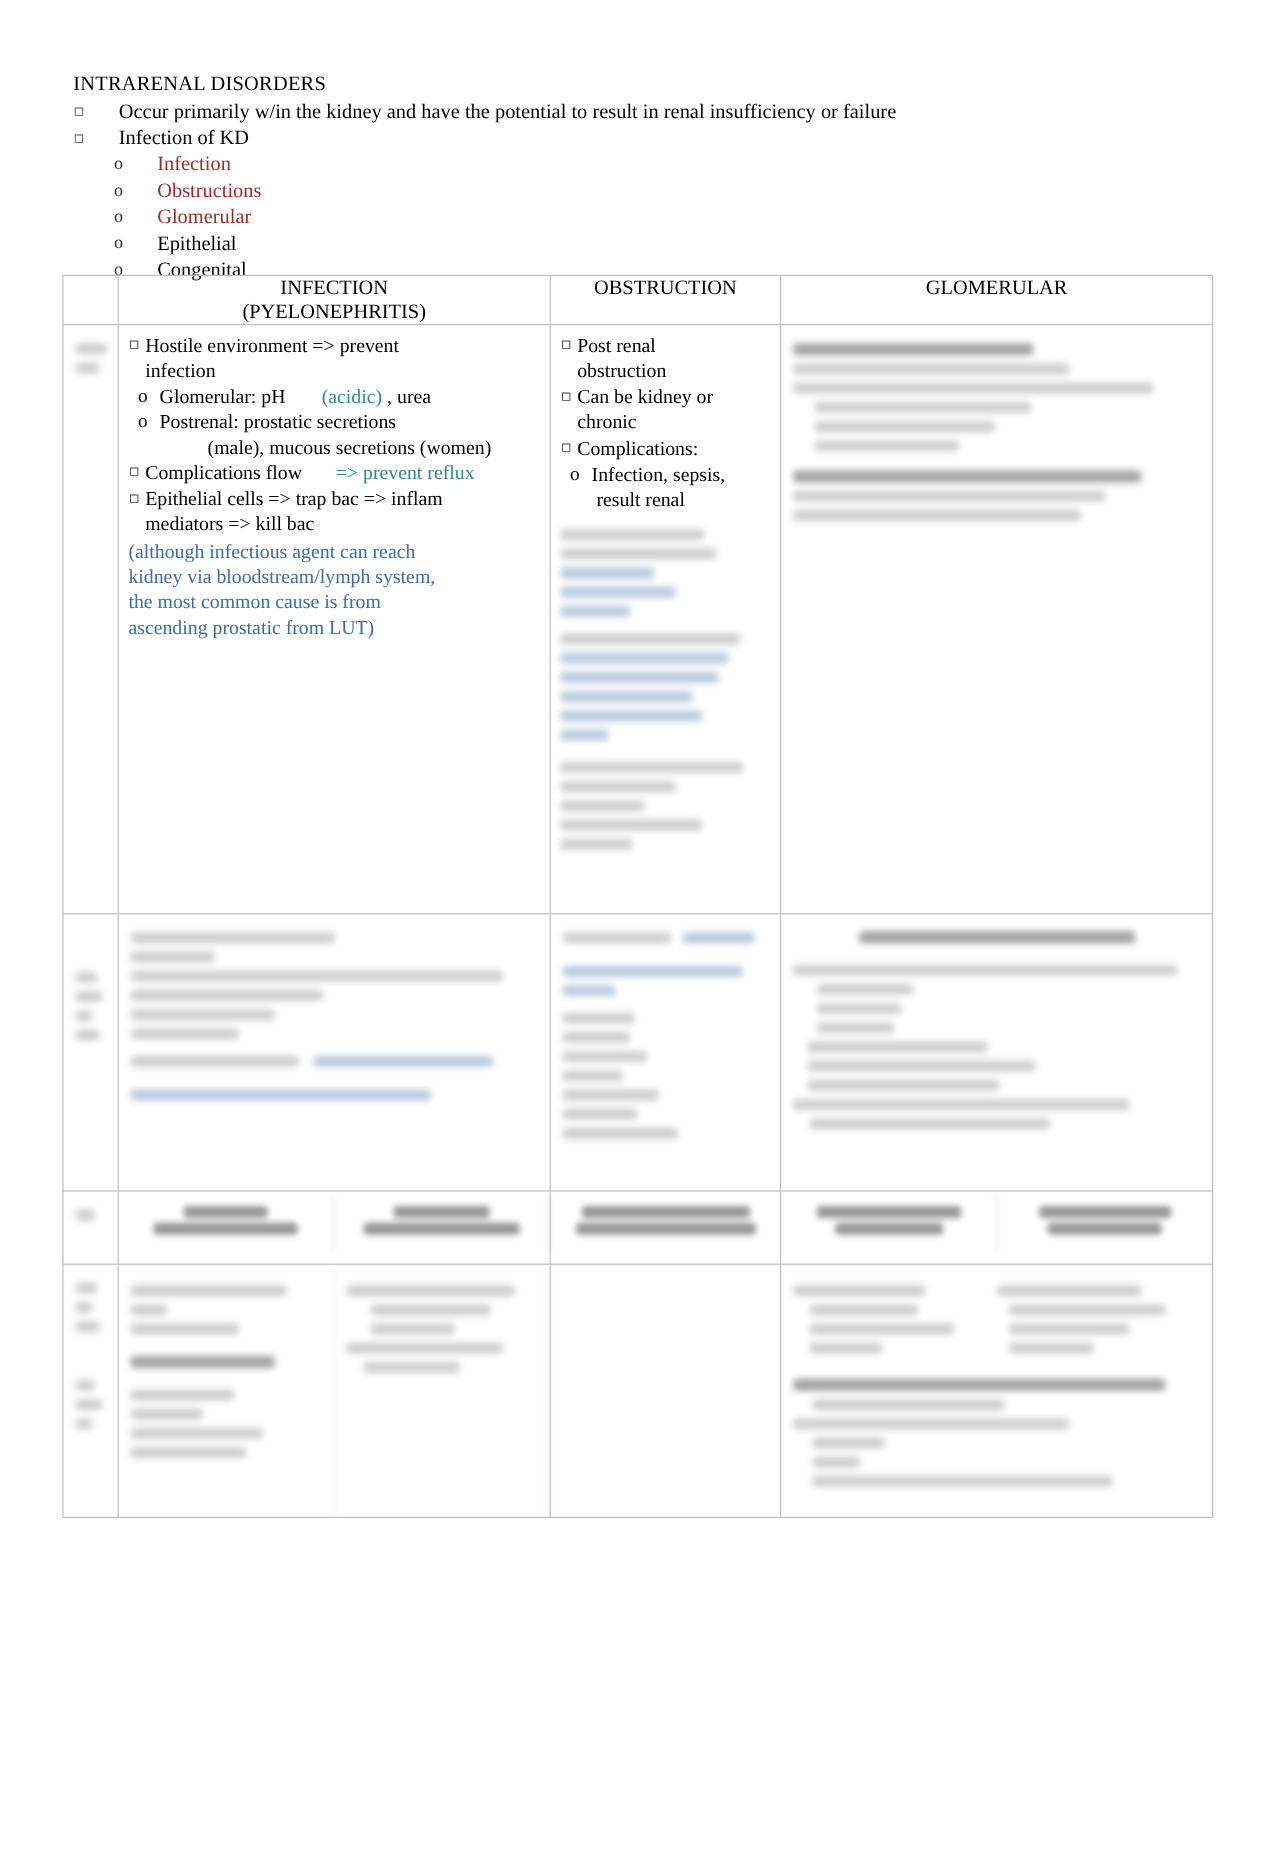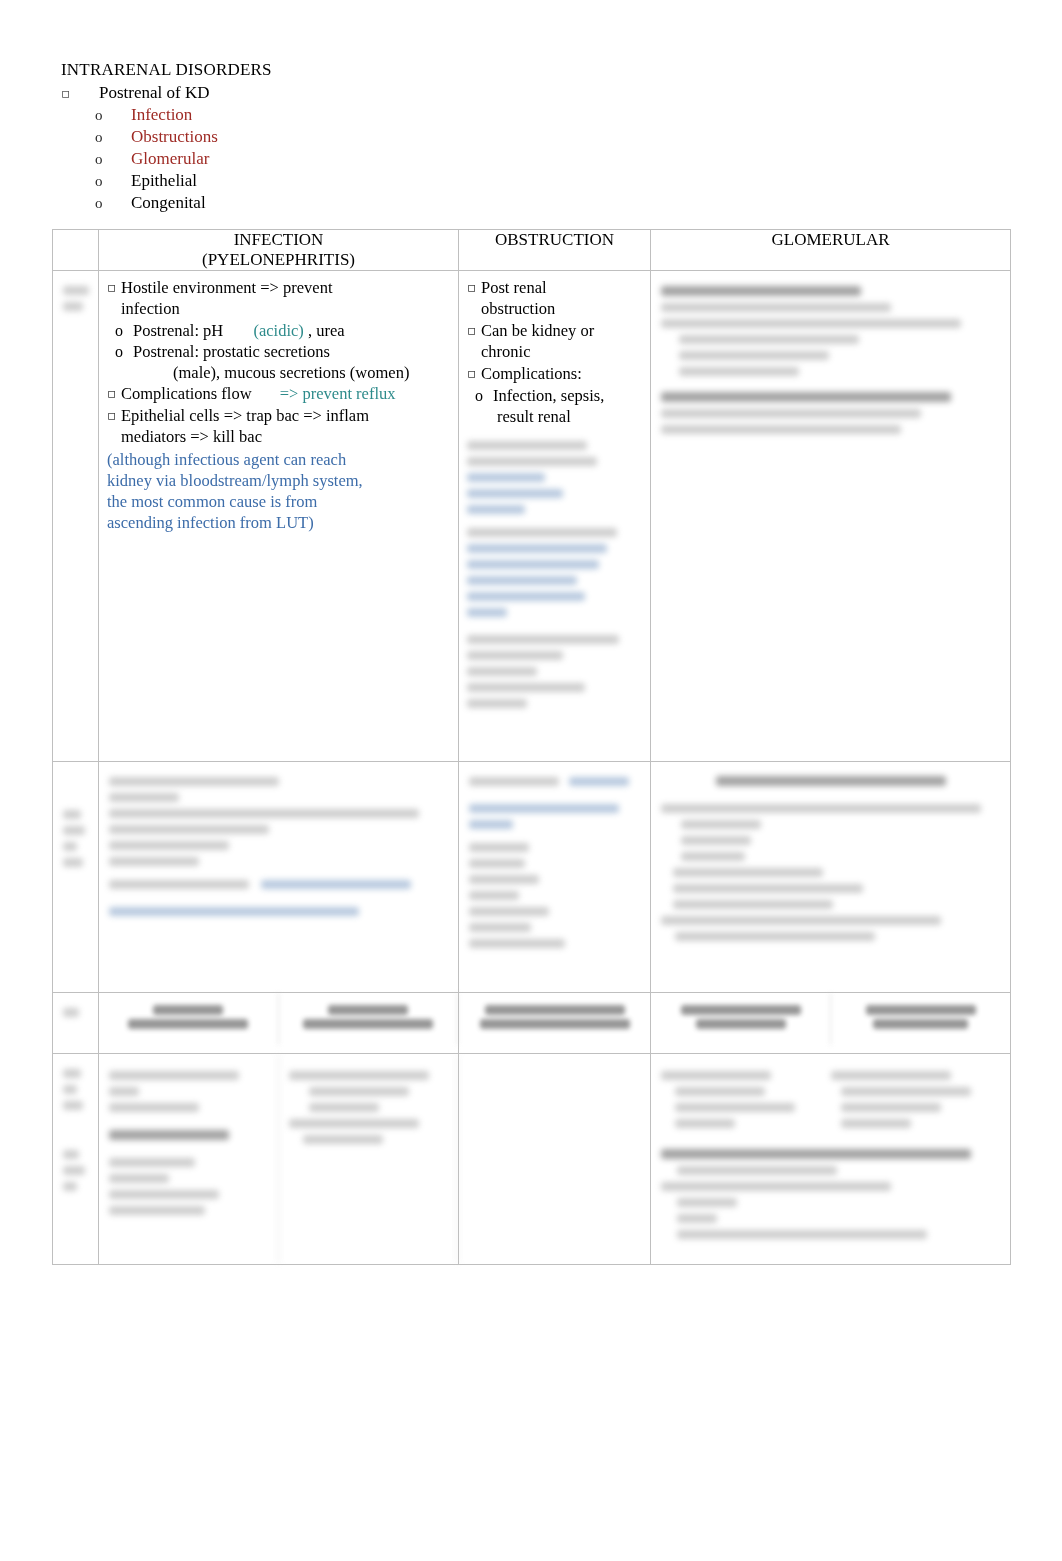--- a/index.html
+++ b/index.html
@@ -128,21 +128,25 @@
 </head>
 <body>
 
 <div class="page">
 
   <div class="doc-title">INTRARENAL DISORDERS</div>
 
   <div class="bullets">
     <div class="b-row">
       <span class="b-mark sq"></span>
-      <span class="b-text">Postrenal of KD</span>
+      <span class="b-text">Occur primarily w/in the kidney and have the potential to result in renal insufficiency or failure</span>
+    </div>
+    <div class="b-row">
+      <span class="b-mark sq"></span>
+      <span class="b-text">Infection of KD</span>
     </div>
     <div class="b-row lvl2">
       <span class="b-mark">o</span>
       <span class="b-text red">Infection</span>
     </div>
     <div class="b-row lvl2">
       <span class="b-mark">o</span>
       <span class="b-text red">Obstructions</span>
     </div>
     <div class="b-row lvl2">
@@ -192,21 +196,21 @@
 
       <td style="height:490px">
         <div class="cell-inner">
           <div class="li">
             <span class="mk box"></span>
             <span>Hostile environment =&gt; prevent</span><br>
             <span>infection</span>
           </div>
           <div class="sub">
             <span class="mk">o</span>
-            <span>Postrenal: pH</span>
+            <span>Glomerular: pH</span>
             <span class="teal" style="padding-left:26px">(acidic)</span>
             <span>, urea</span>
           </div>
           <div class="sub">
             <span class="mk">o</span>
             <span>Postrenal: prostatic secretions</span>
             <div class="indent2">(male), mucous secretions (women)</div>
           </div>
           <div class="li">
             <span class="mk box"></span>
@@ -215,21 +219,21 @@
           </div>
           <div class="li">
             <span class="mk box"></span>
             <span>Epithelial cells =&gt; trap bac =&gt; inflam</span><br>
             <span>mediators =&gt; kill bac</span>
           </div>
           <div class="bluetext" style="margin-top:2px">
             <div>(although infectious agent can reach</div>
             <div>kidney via bloodstream/lymph system,</div>
             <div>the most common cause is from</div>
-            <div>ascending infection from LUT)</div>
+            <div>ascending prostatic from LUT)</div>
           </div>
         </div>
       </td>
 
       <td>
         <div class="cell-inner">
           <div class="li">
             <span class="mk box"></span>
             <span>Post renal</span><br>
             <span>obstruction</span>

